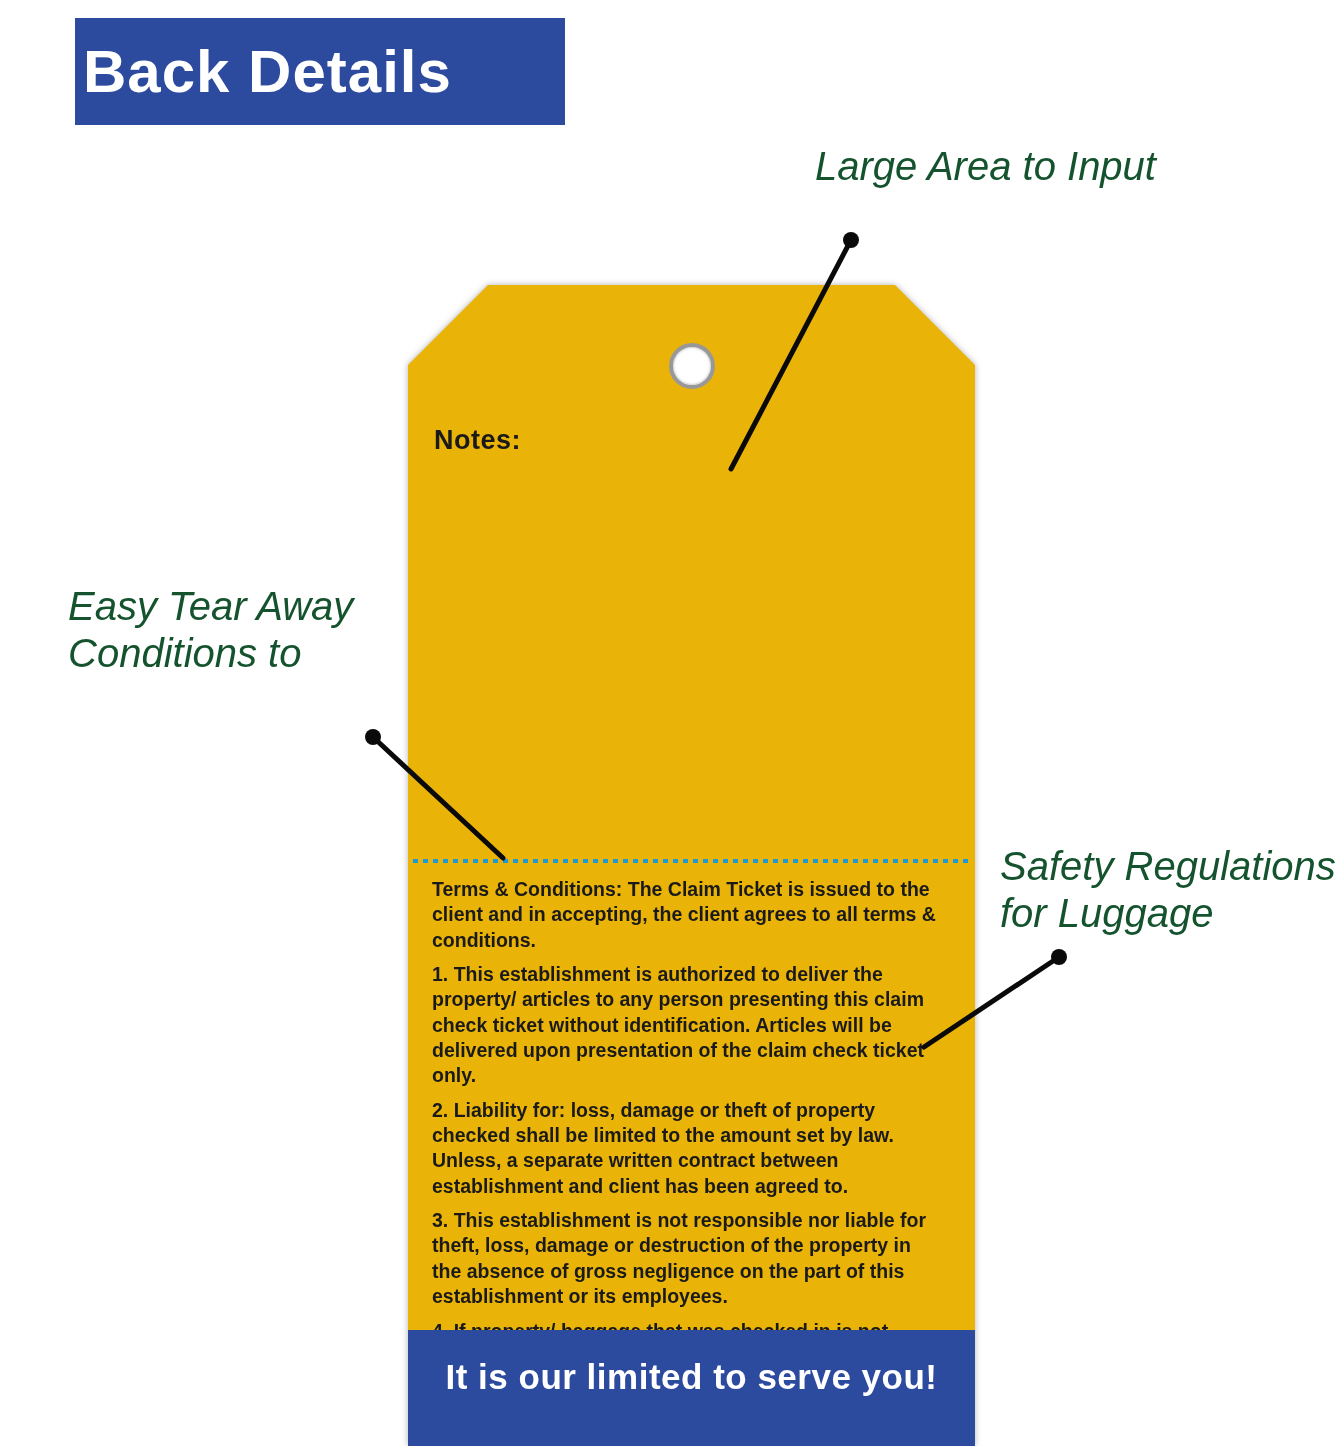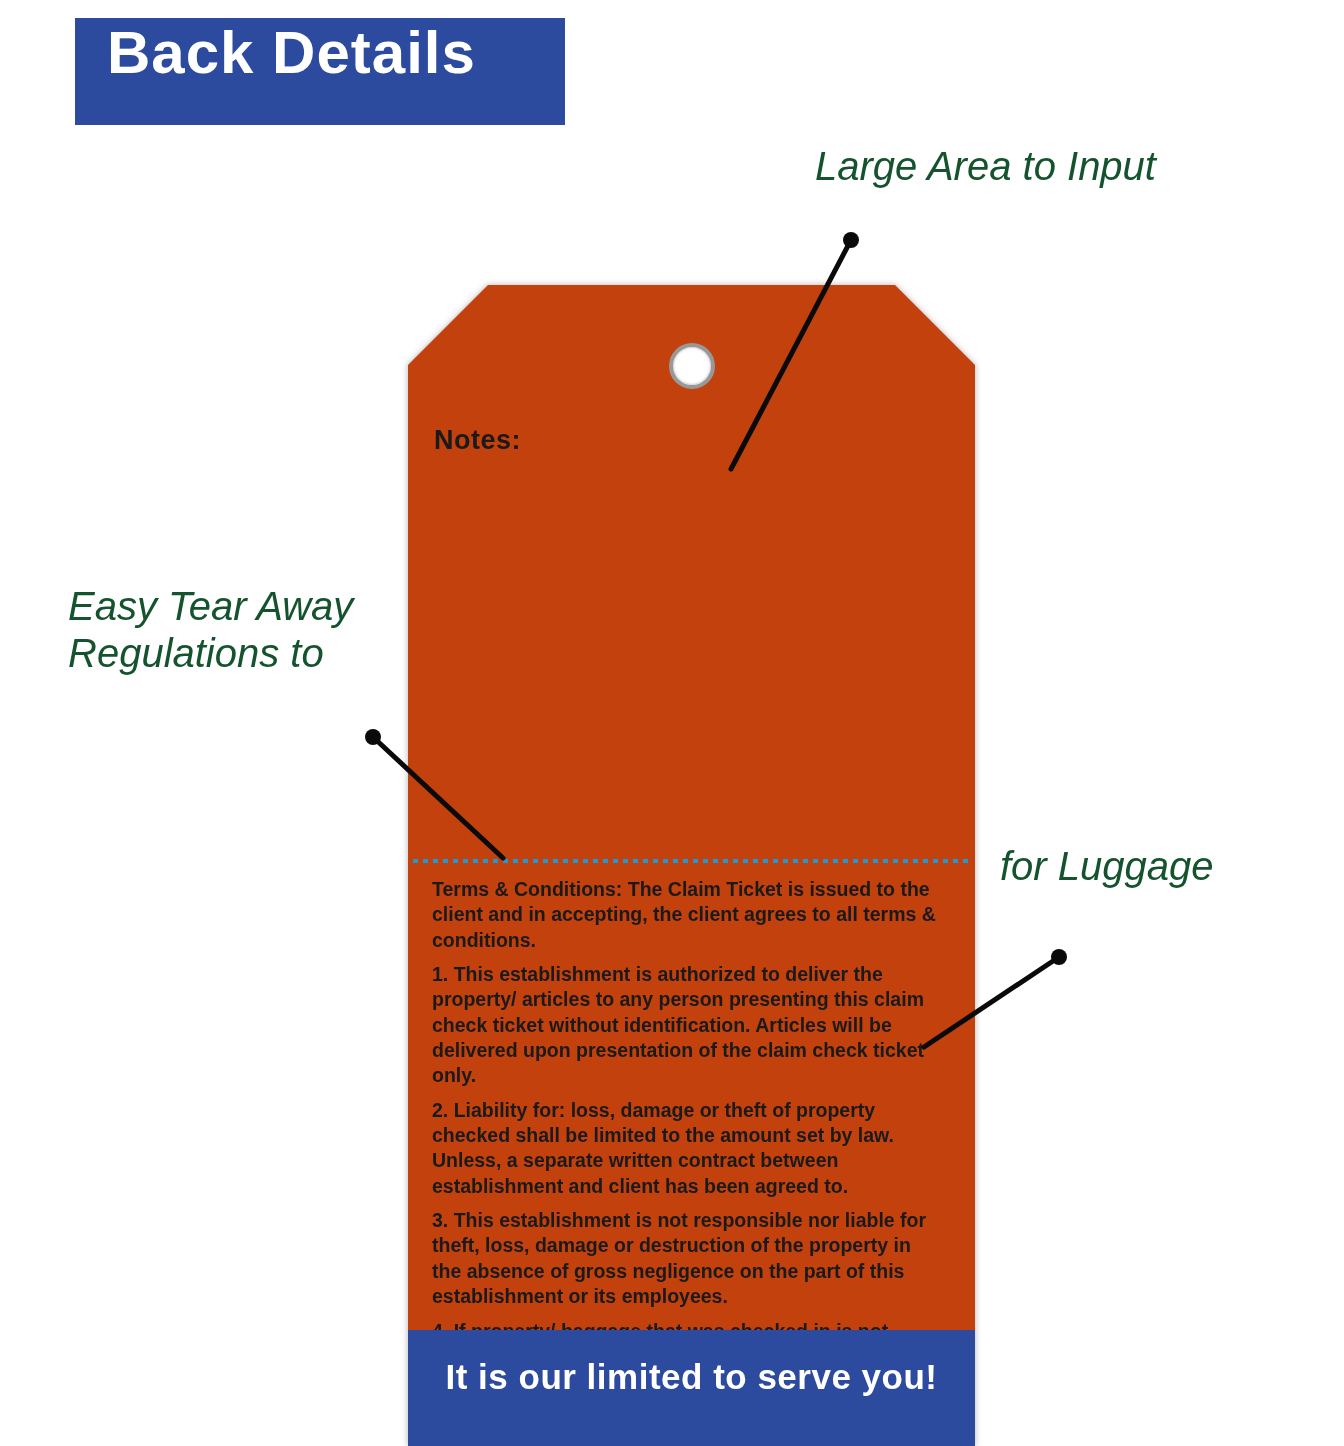--- a/index.html
+++ b/index.html
@@ -10,22 +10,22 @@
     overflow:hidden;
     font-family:"Liberation Sans", sans-serif;
     color:#111;
   }
 
   
   .banner {
     position:absolute; left:75px; top:18px;
     width:490px; height:107px;
     background:#2c4a9e;
-    display:flex; 
-    padding-left:32px;
+    display:flex; align-items:center;
+    padding-left:8px;
   }
   .banner-title {
     color:#ffffff; font-size:60px; font-weight:bold; letter-spacing:1px;
     font-family:"Liberation Sans", sans-serif;
   }
 
   
   .annotation {
     position:absolute;
     font-size:40px; line-height:1.18; color:#14532d;
@@ -46,21 +46,21 @@
 
   
   .tag-wrap {
     position:absolute; left:408px; top:285px;
     width:567px; height:1161px;
     filter: drop-shadow(0 0 3px rgba(0,0,0,0.30));
     z-index:2;
   }
   .tag {
     position:relative; width:100%; height:100%;
-    background:#c2410c;
+    background:#eab308;
     clip-path: polygon(80px 0, calc(100% - 80px) 0, 100% 80px, 100% 100%, 0 100%, 0 80px);
   }
   .hole {
     position:absolute; left:50%; top:58px; transform:translateX(-50%);
     width:46px; height:46px; border-radius:50%;
     background:#ffffff; border:4px solid #989898;
     box-shadow: inset 0 0 3px rgba(0,0,0,0.35);
   }
   .notes-label {
     position:absolute; left:26px; top:140px;
@@ -92,24 +92,25 @@
 <div class="banner">
   <div class="banner-title">Back Details</div>
 </div>
 
 <div class="annotation" id="ann-notes">
   <span>Large Area to Input</span>
 </div>
 
 <div class="annotation" id="ann-perf">
   <span>Easy Tear Away</span>
-  <span>Regulations to</span>
+  <span>Conditions to</span>
 </div>
 
 <div class="annotation" id="ann-safety">
+  <span>Safety Regulations</span>
   <span>for Luggage</span>
 </div>
 
 <div class="tag-wrap">
   <div class="tag">
     <div class="hole"></div>
     <div class="notes-label">Notes:</div>
     <div class="perforation"></div>
     <div class="terms">
       <p>Terms &amp; Conditions: The Claim Ticket is issued to the client and in accepting, the client agrees to all terms &amp; conditions.</p>

